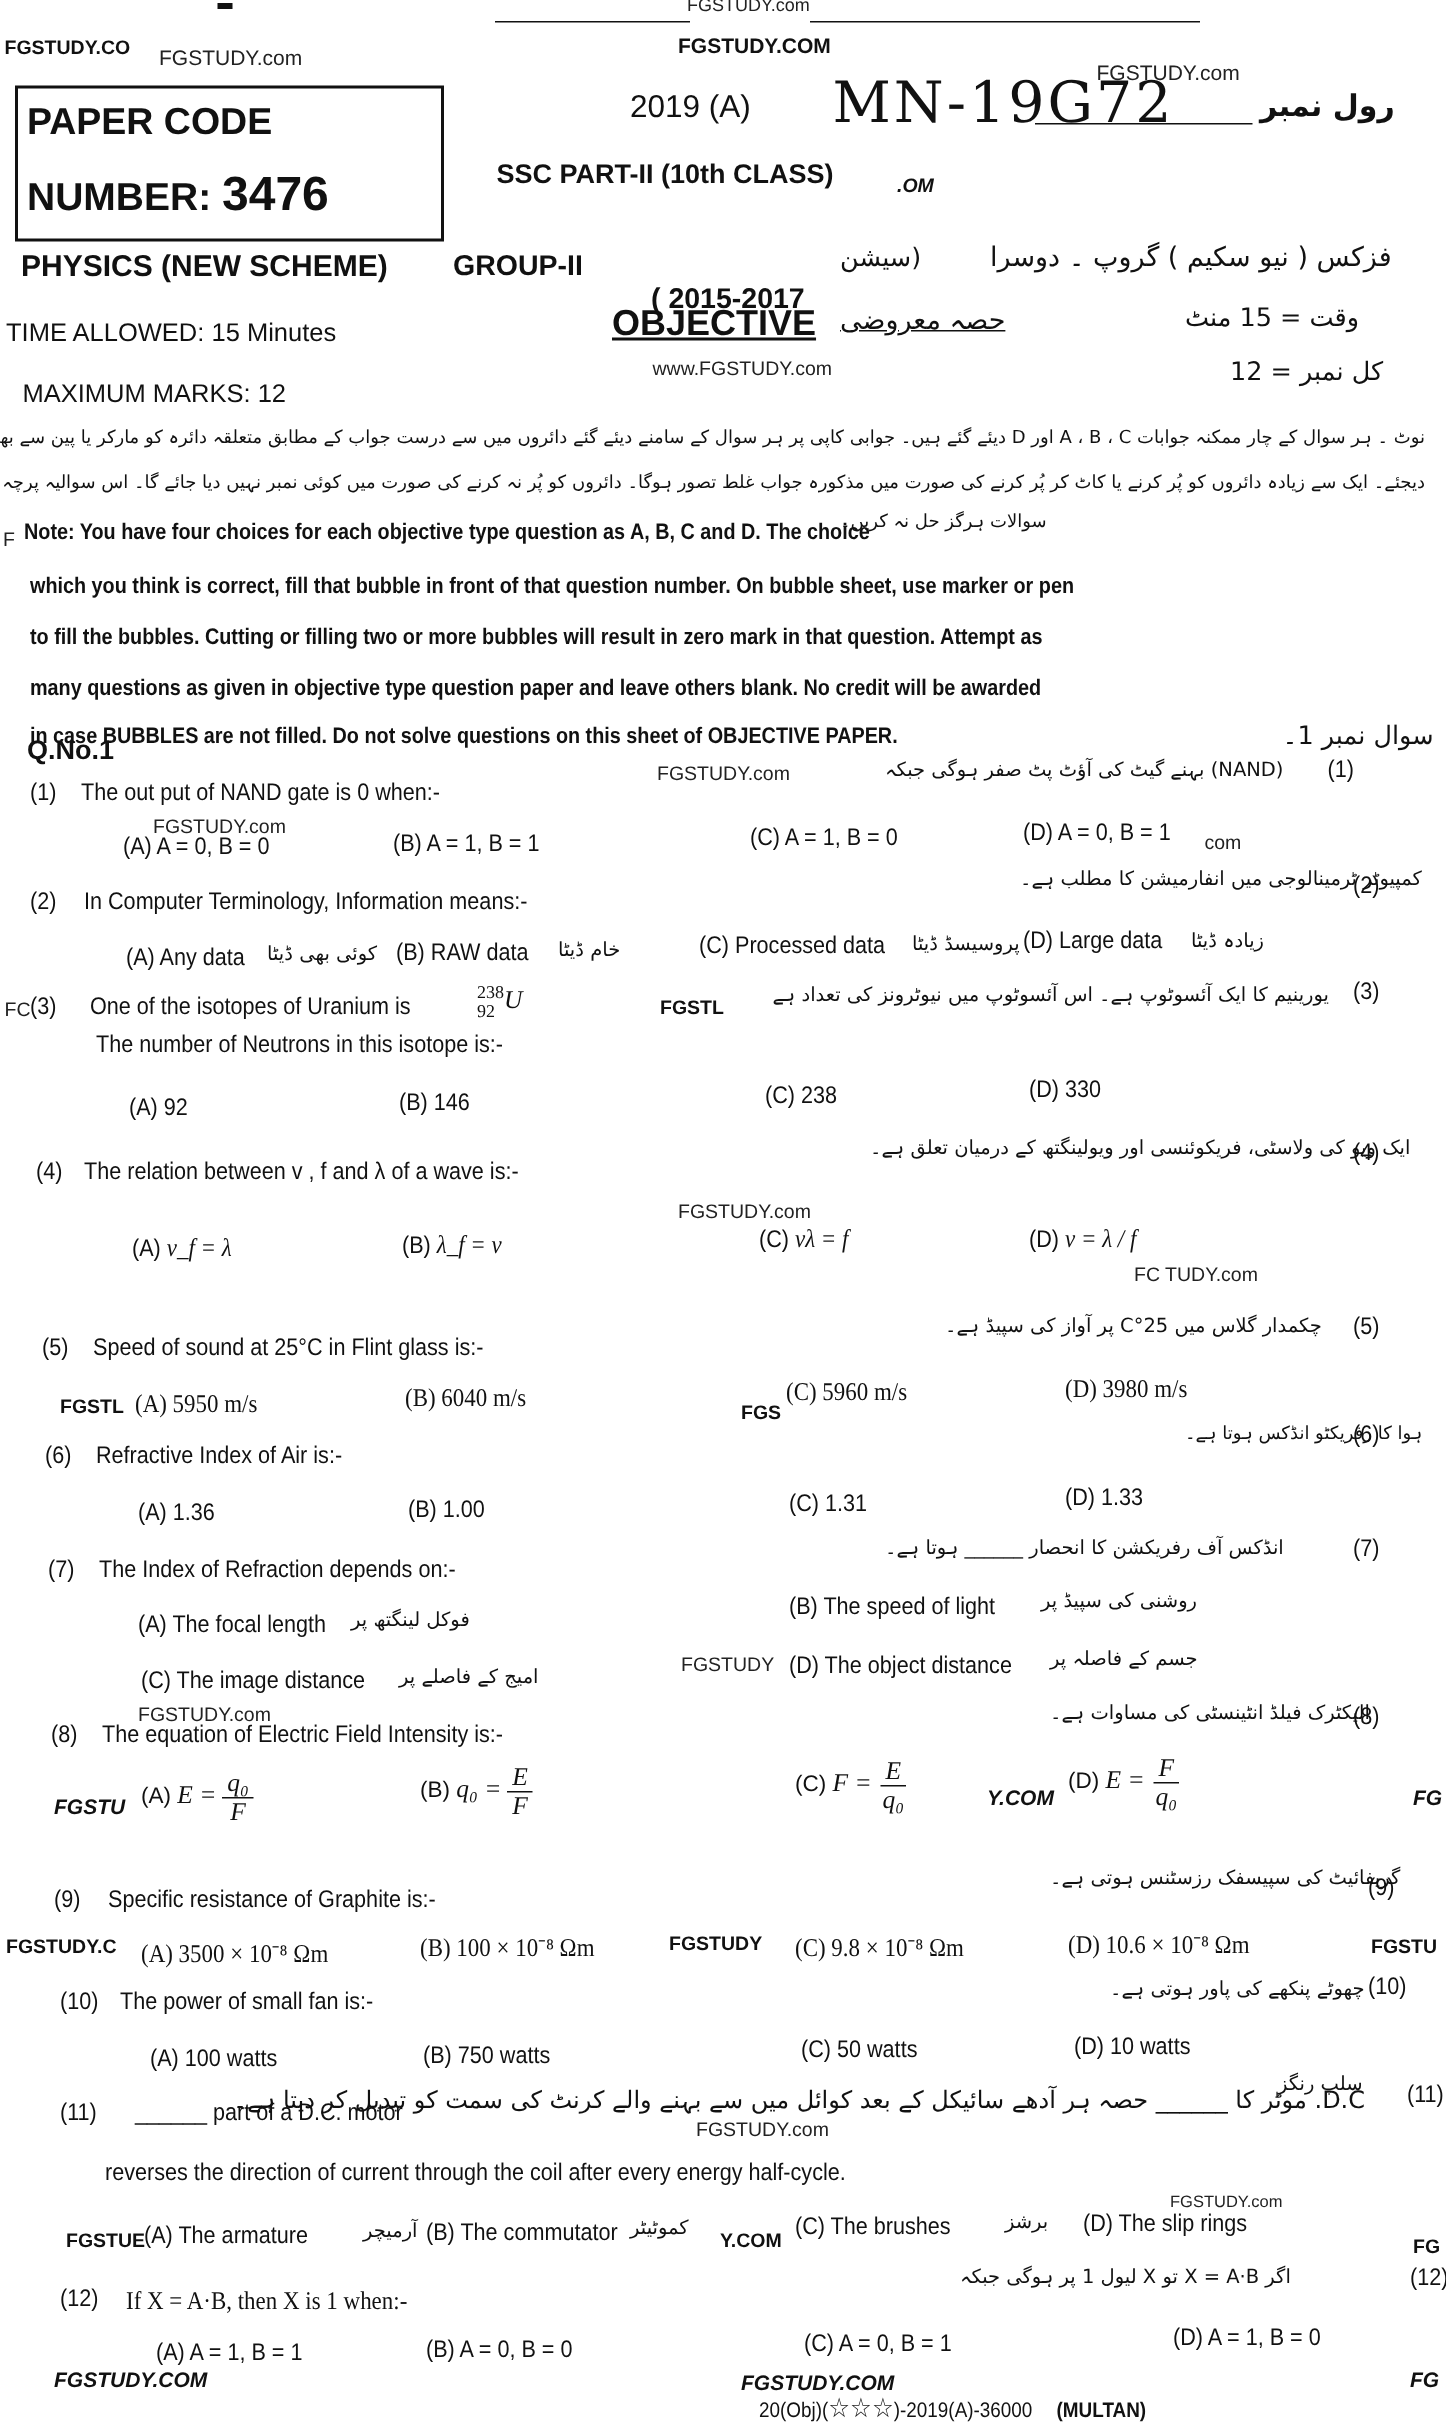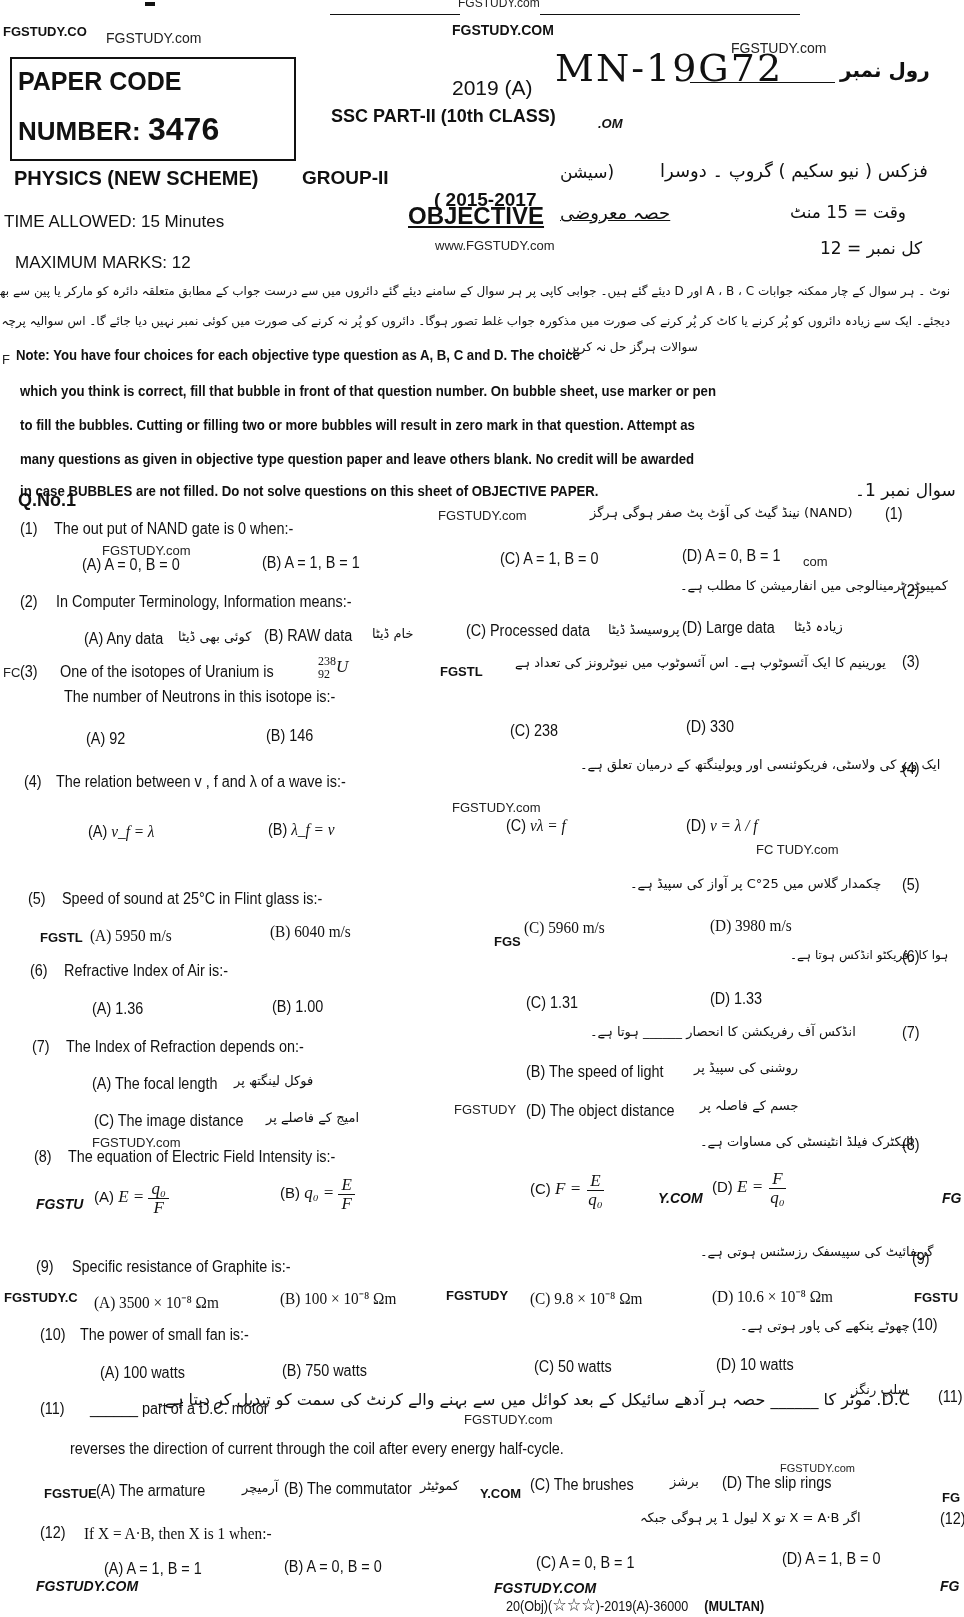--- a/index.html
+++ b/index.html
@@ -40,21 +40,21 @@
 <div class="abs wmb" style="left:452px;top:22px;font-size:14px;">FGSTUDY.COM</div>
 
 <div class="code-box">
   <div class="l1">PAPER CODE</div>
   <div class="l2">
     <span>NUMBER:</span>
     <b>3476</b>
   </div>
 </div>
 
-<div class="abs" style="left:452px;top:60px;font-size:21px;margin-top:16px;">2019 (A)</div>
+<div class="abs" style="left:420px;top:60px;font-size:21px;">2019 (A)</div>
 <div class="abs hand" style="left:555px;top:46px;">MN-19G72</div>
 <div class="roll-line"></div>
 <div class="abs wm" style="left:731px;top:40px;font-size:14px;">FGSTUDY.com</div>
 <div class="abs urdu" style="left:840px;top:58px;font-size:20px;font-weight:bold;">رول نمبر</div>
 
 <div class="abs" style="left:331px;top:106px;font-size:18px;font-weight:bold;">SSC PART-II (10th CLASS)</div>
 <div class="abs wmbi" style="left:598px;top:116px;font-size:13px;">.OM</div>
 
 <div class="abs" style="left:14px;top:167px;font-size:20px;font-weight:bold;">PHYSICS (NEW SCHEME)</div>
 <div class="abs" style="left:302px;top:167px;font-size:19px;font-weight:bold;">GROUP-II</div>
@@ -82,21 +82,21 @@
 <div class="abs note" style="left:20px;top:450px;">many questions as given in objective type question paper and leave others blank. No credit will be awarded</div>
 <div class="abs note" style="left:20px;top:482px;">in case BUBBLES are not filled. Do not solve questions on this sheet of OBJECTIVE PAPER.</div>
 
 <div class="abs" style="left:18px;top:490px;font-size:18px;font-weight:bold;">Q.No.1</div>
 <div class="abs urdu" style="left:855px;top:480px;font-size:17px;">سوال نمبر 1۔</div>
 
 <div>
   <div class="abs q" style="left:20px;top:520px;">(1)</div>
   <div class="abs q" style="left:54px;top:520px;">The out put of NAND gate is 0 when:-</div>
   <div class="abs wm" style="left:438px;top:508px;">FGSTUDY.com</div>
-  <div class="abs urdu" style="left:590px;top:505px;font-size:13px;">(NAND) نینڈ گیٹ کی آؤٹ پٹ صفر ہوگی ہرگز</div>
+  <div class="abs urdu" style="left:590px;top:505px;font-size:13px;">(NAND) بہنے گیٹ کی آؤٹ پٹ صفر ہوگی جبکہ</div>
   <div class="abs q" style="left:885px;top:505px;">(1)</div>
   <div class="abs wm" style="left:102px;top:543px;">FGSTUDY.com</div>
   <div class="abs opt" style="left:82px;top:556px;">(A)  A = 0,  B = 0</div>
   <div class="abs opt" style="left:262px;top:554px;">(B)  A = 1,  B = 1</div>
   <div class="abs opt" style="left:500px;top:550px;">(C)  A = 1,  B = 0</div>
   <div class="abs opt" style="left:682px;top:547px;">(D)  A = 0,  B = 1</div>
   <div class="abs wm" style="left:803px;top:554px;">com</div>
 </div>
 
 <div>

